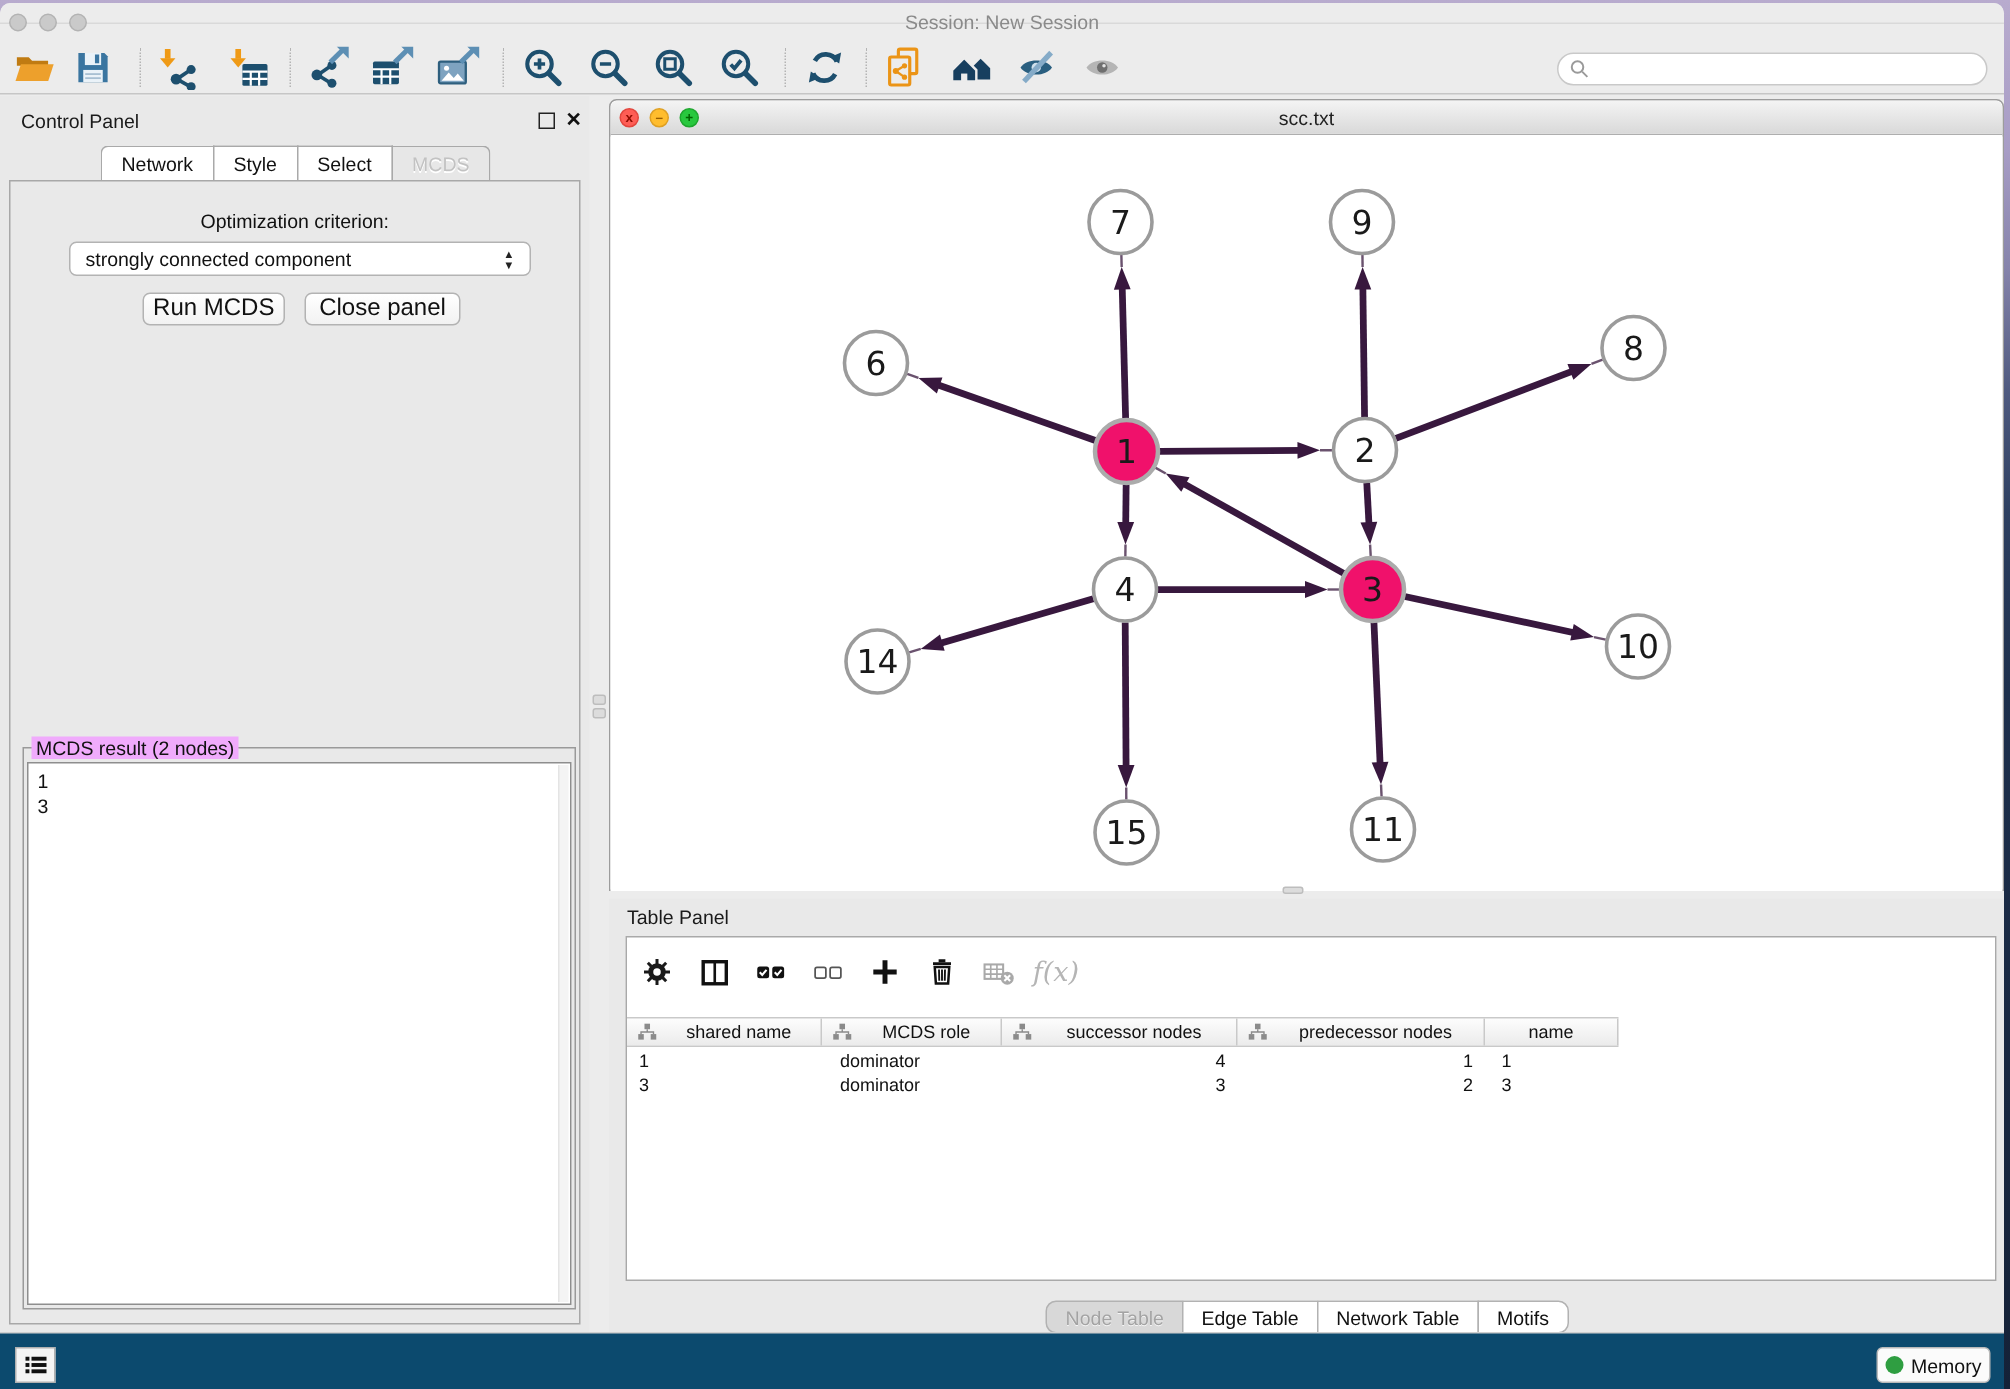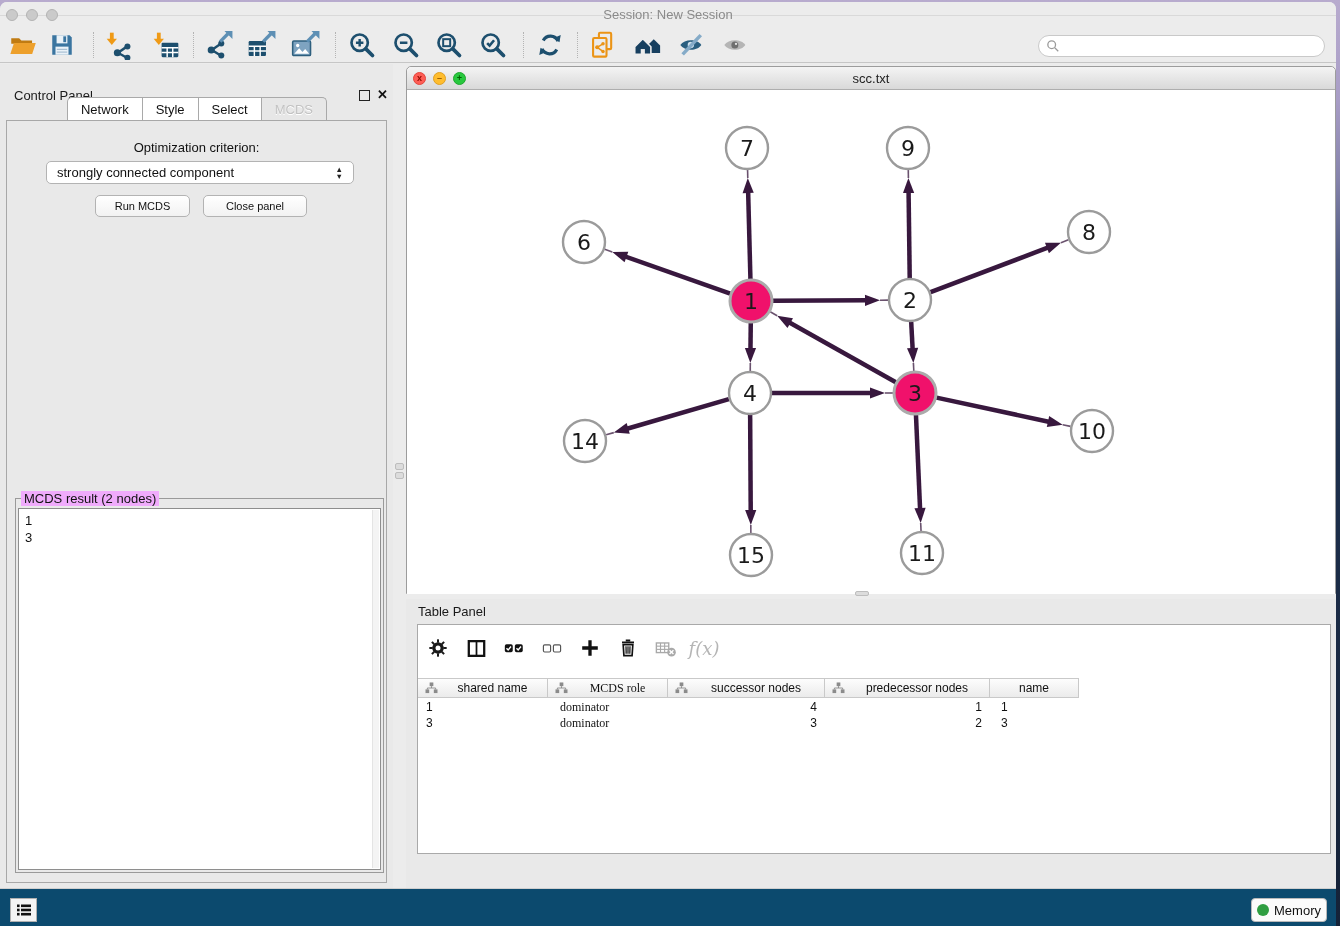--- a/index.html
+++ b/index.html
@@ -9,34 +9,34 @@
 .titlebar{position:absolute;left:0;top:0;width:100%;height:14px;background:#ececec;border-bottom:1px solid #d9d9d9;}
 .tl-dot{position:absolute;top:7px;width:12px;height:12px;border-radius:50%;background:#cacaca;border:1px solid #b3b3b3;}
 .win-title{position:absolute;top:5px;width:100%;text-align:center;font-size:13px;color:#8a8a8a;}
 .toolbar{position:absolute;left:0;top:26px;width:100%;height:35px;background:#ececec;border-bottom:1px solid #c6c6c6;}
 .tbtn{position:absolute;top:1px;width:44px;height:32px;display:flex;align-items:center;justify-content:center;}
 .tsep{position:absolute;top:4px;width:1px;height:26px;border-left:1px dotted #b4b4b4;}
 .searchbox{position:absolute;right:11px;top:7px;width:287px;height:22px;border:1px solid #c9c9c9;border-radius:11px;background:#fff;display:flex;align-items:center;padding-left:7px;}
 .searchbox input{border:none;outline:none;flex:1;font-size:12px;background:transparent;margin-left:4px;}
 
 .cpanel{position:absolute;left:0;top:62px;width:393px;height:826px;background:#e9e9e9;}
-.cp-head{position:absolute;left:0;top:20px;width:100%;height:24px;}
+.cp-head{position:absolute;left:0;top:5px;width:100%;height:24px;}
 .cp-title{position:absolute;left:14px;top:4px;font-size:13px;color:#1a1a1a;}
 .float-btn{position:absolute;top:6px;width:11px;height:11px;border:1.5px solid #222;background:transparent;}
 .close-btn{position:absolute;top:3px;font-size:13px;font-weight:bold;color:#111;line-height:15px;}
 .cp-tabs{position:absolute;left:0;top:33px;width:100%;height:23px;display:flex;justify-content:center;}
 .cp-tab{height:23px;border:1px solid #a9a9a9;border-bottom:none;background:#fff;font-size:13px;color:#111;display:flex;align-items:center;justify-content:center;padding:0 13px;margin-right:-1px;position:relative;z-index:2;}
 .cp-tab.first{border-radius:5px 0 0 0;}
 .cp-tab.last{border-radius:0 5px 0 0;}
 .cp-tab.active{background:#e7e7e7;color:#c2c2c2;text-shadow:0 1px 0 #fff;}
 .cp-box{position:absolute;left:6px;top:56px;width:381px;height:763px;border:1px solid #a8a8a8;}
 .opt-label{position:absolute;top:19px;width:100%;text-align:center;font-size:13px;color:#111;}
 .dropdown{position:absolute;left:39px;top:40px;width:308px;height:23px;background:#fff;border:1px solid #b3b3b3;border-radius:5px;display:flex;align-items:center;font-size:13px;color:#111;padding-left:10px;}
 .dd-arrows{position:absolute;right:10px;top:4px;font-size:7.5px;color:#222;line-height:7px;text-align:center;}
-.btn{position:absolute;top:74px;height:22px;border:1px solid #b3b3b3;border-radius:5px;background:linear-gradient(#ffffff,#f2f2f2);font-size:11px;color:#111;display:flex;align-items:center;justify-content:center;}
+.btn{position:absolute;top:74px;height:22px;border:1px solid #b3b3b3;border-radius:5px;background:linear-gradient(#ffffff,#f2f2f2);font-size:16px;color:#111;display:flex;align-items:center;justify-content:center;}
 .groupbox{position:absolute;left:8px;top:377px;width:369px;height:375px;border:1px solid #9a9a9a;}
 .gb-label{position:absolute;left:5px;top:-8px;background:#f0abfc;padding:0 3px;font-size:13px;color:#111;}
 .gb-inner{position:absolute;left:2px;top:9px;right:2px;bottom:2px;background:#fff;border:1px solid #8e8e8e;font-size:13px;color:#111;}
 .gb-lines{padding:3px 0 0 6px;line-height:17px;}
 .gb-scroll{position:absolute;right:1px;top:1px;bottom:1px;width:7px;background:#f4f4f4;border-left:1px solid #e4e4e4;}
 
 .netframe{position:absolute;left:406px;top:64px;width:930px;height:528px;border:1px solid #9c9c9c;border-radius:5px 5px 0 0;background:#fff;}
 .nf-title{position:absolute;left:0;top:0;width:100%;height:23px;background:linear-gradient(#f4f4f4,#d9d9d9);border-bottom:1px solid #aeaeae;border-radius:5px 5px 0 0;}
 .nf-name{position:absolute;width:100%;text-align:center;top:4px;font-size:13px;color:#222;}
 .traffic{position:absolute;top:5px;width:13px;height:13px;border-radius:50%;font:bold 9px/11px "Liberation Sans",sans-serif;text-align:center;}
@@ -52,21 +52,21 @@
 .tp-btn{width:38px;height:36px;display:flex;align-items:center;justify-content:center;flex:0 0 auto;}
 .fx{font:italic 18px "DejaVu Serif",serif;color:#b5b5b5;text-align:right;}
 .thead{position:absolute;left:0;top:53px;height:20px;display:flex;border-top:1px solid #c9c9c9;border-bottom:1px solid #c9c9c9;background:linear-gradient(#fdfdfd,#ebebeb);}
 .th{display:flex;align-items:center;border-right:1px solid #c9c9c9;font-size:12px;color:#111;}
 .th .lbl{flex:1;text-align:center;}
 .th svg{margin-left:7px;flex:0 0 auto;}
 .trows{position:absolute;left:0;top:74px;width:100%;}
 .trow{display:flex;height:16px;font-size:12px;color:#111;}
 .td{line-height:16px;white-space:nowrap;overflow:hidden;}
 .c0{width:130px;padding-left:8px;}
-.c1{width:120px;padding-left:12px;font-family:Liberation Serif, serif;}
+.c1{width:120px;padding-left:12px;}
 .c2{width:157px;text-align:right;padding-right:8px;}
 .c3{width:165px;text-align:right;padding-right:8px;}
 .c4{width:89px;padding-left:11px;}
 .bottom-tabs{position:absolute;left:0;top:268px;width:100%;height:23px;display:flex;justify-content:center;}
 .bt-tab{height:22px;border:1px solid #b2b2b2;background:#fff;font-size:13px;color:#111;display:flex;align-items:center;justify-content:center;padding:0 12px;margin-right:-1px;}
 .bt-tab.first{border-radius:7px 0 0 7px;}
 .bt-tab.last{border-radius:0 7px 7px 0;}
 .bt-tab.active{background:#d8d8d8;color:#a3a3a3;text-shadow:0 1px 0 #f5f5f5;}
 
 .statusbar{position:absolute;left:0;top:886px;width:100%;height:38px;background:#0c4a6e;border-top:1px solid #cfcfcf;}
@@ -565,20 +565,26 @@
             </div>
             <div class="trow">
               <div class="td c0">3</div>
               <div class="td c1">dominator</div>
               <div class="td c2">3</div>
               <div class="td c3">2</div>
               <div class="td c4">3</div>
             </div>
           </div>
     </div>
+    <div class="bottom-tabs" id="bottom-tabs">
+          <div class="bt-tab first active">Node Table</div>
+          <div class="bt-tab">Edge Table</div>
+          <div class="bt-tab">Network Table</div>
+          <div class="bt-tab last">Motifs</div>
+        </div>
   </div>
 
   <div class="statusbar">
     <div class="list-btn">
       <svg viewBox="0 0 18 16" width="18" height="16">
             <g fill="#111">
               <rect x="2" y="2.5" width="2.6" height="2.6"></rect>
               <rect x="6" y="2.5" width="10" height="2.6"></rect>
               <rect x="2" y="6.7" width="2.6" height="2.6"></rect>
               <rect x="6" y="6.7" width="10" height="2.6"></rect>

